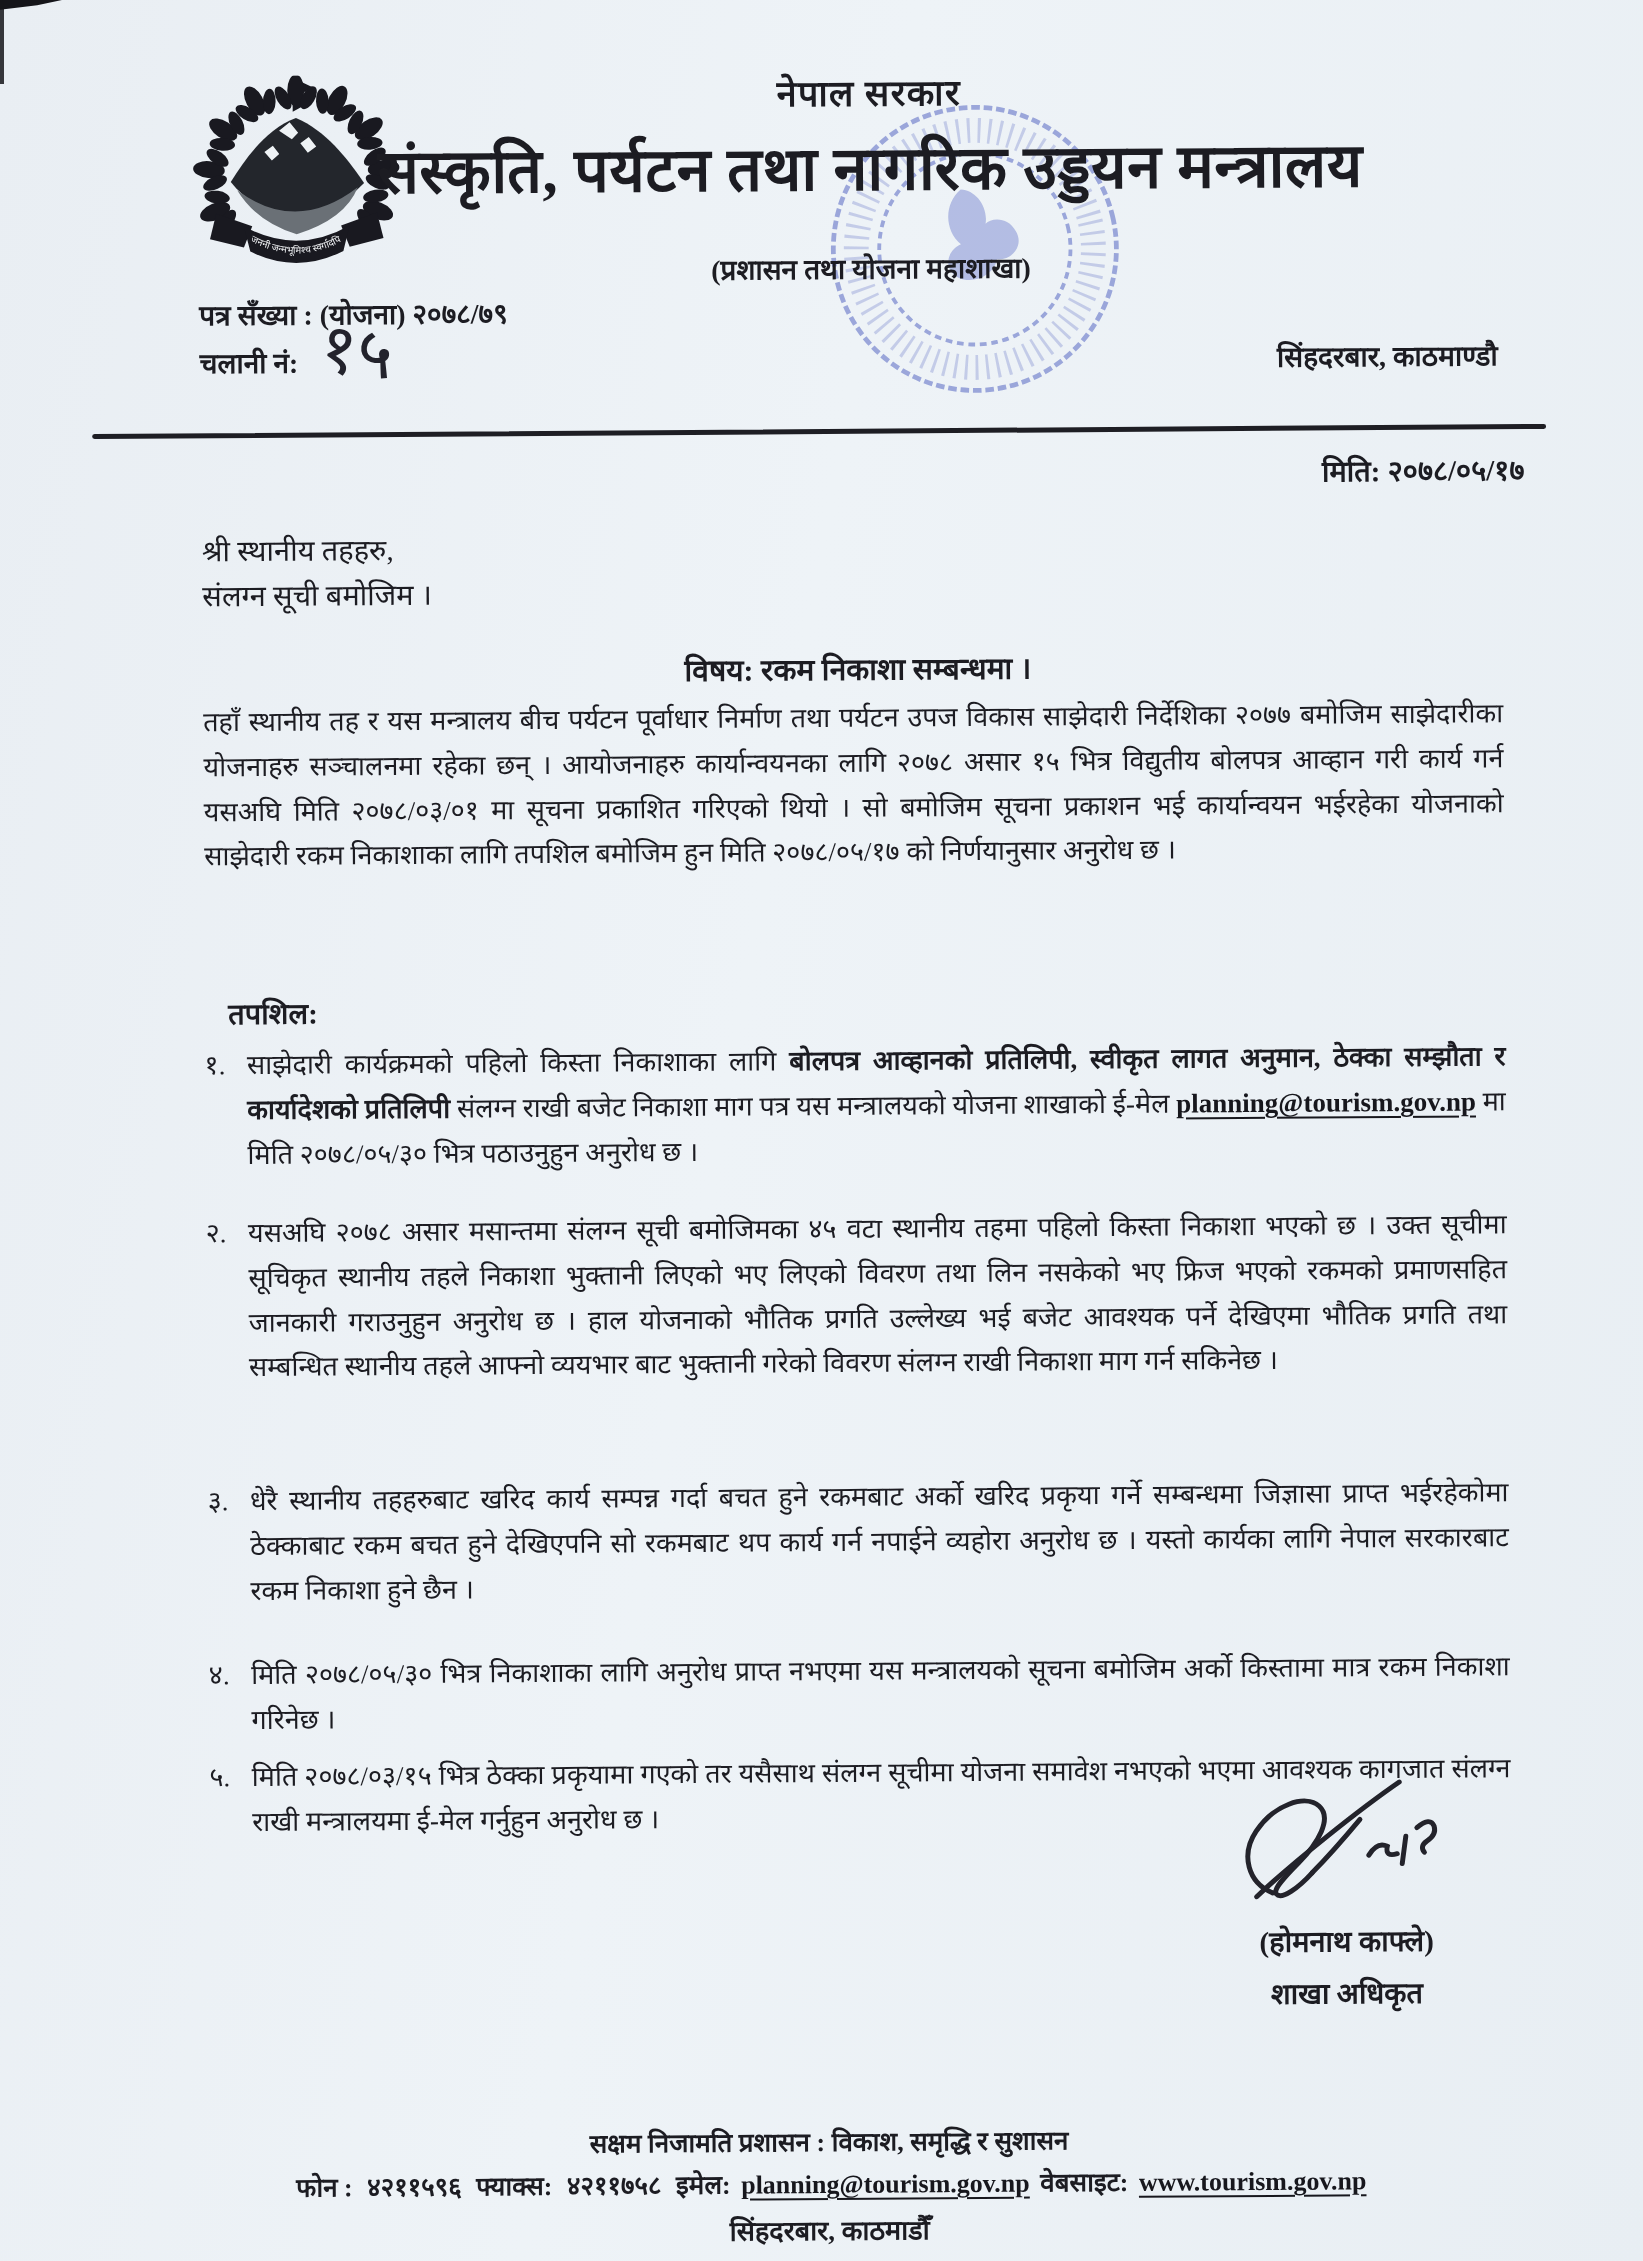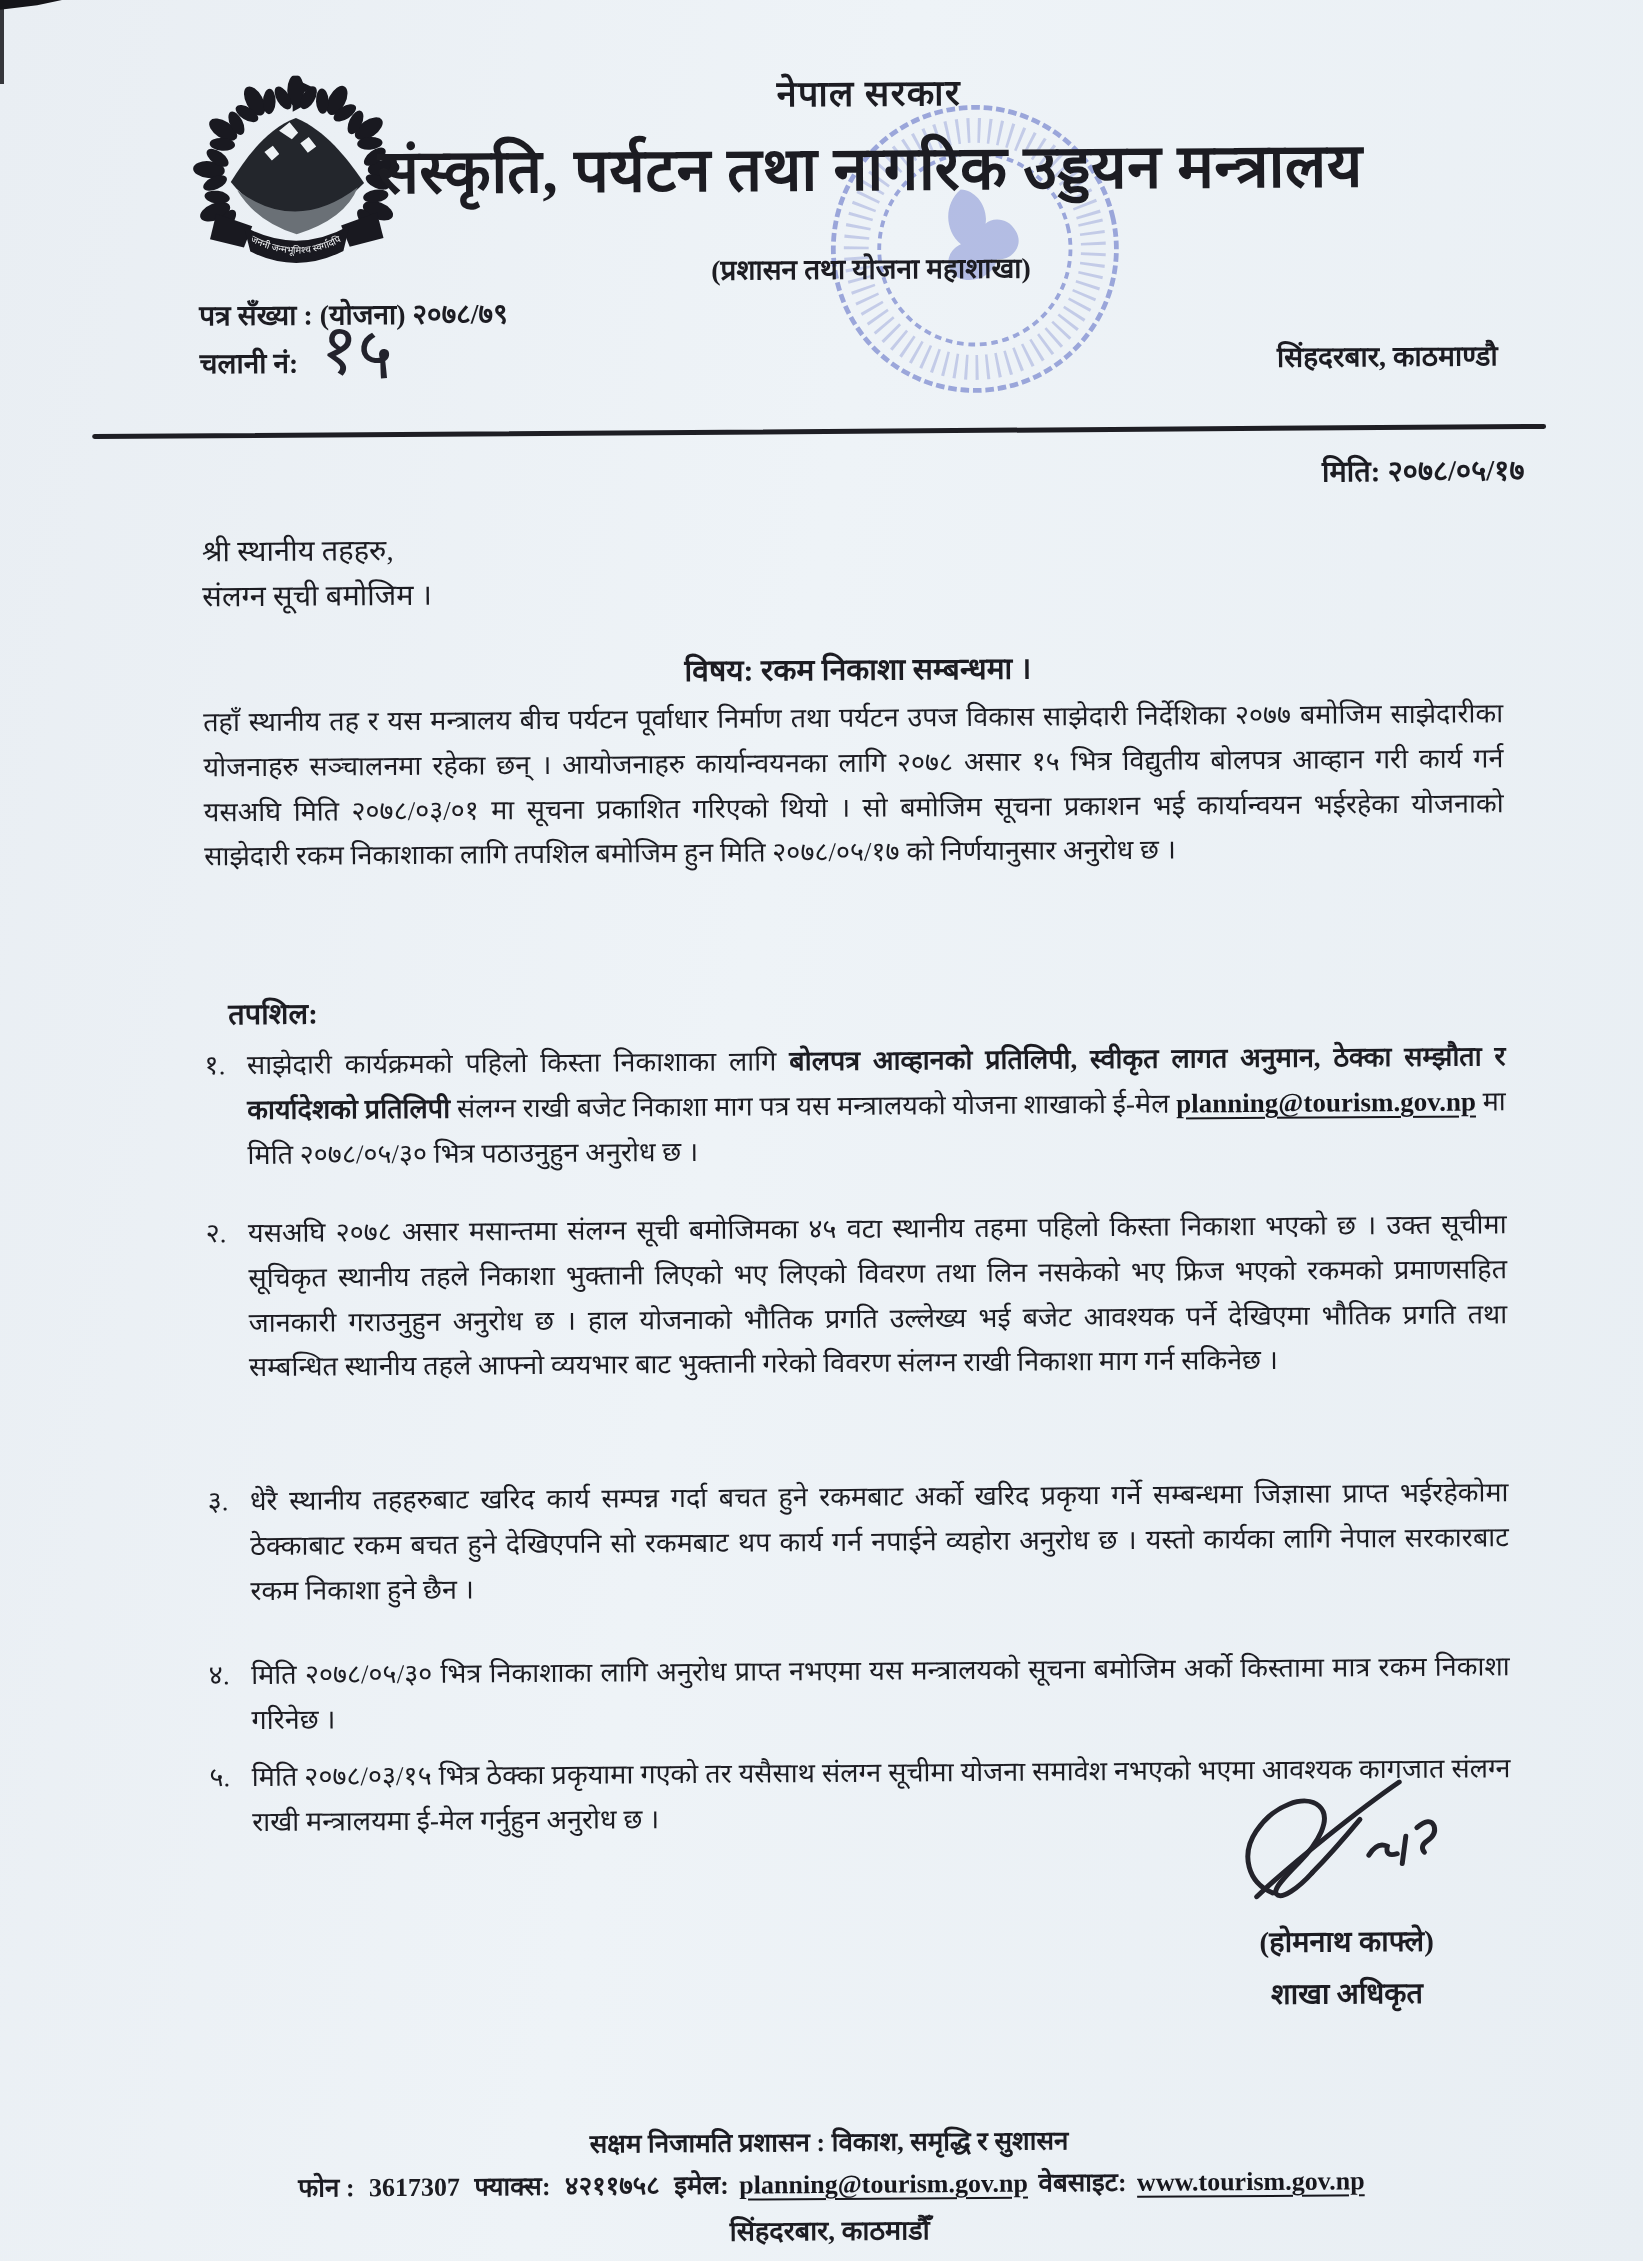--- a/index.html
+++ b/index.html
@@ -152,21 +152,21 @@
           <path d="M330 108 q22 -18 28 -2 q4 14 -12 24 q-12 8 -4 18"></path>
         </g>
       </svg>
       <div class="sig-name">(होमनाथ काफ्ले)</div>
       <div class="sig-title">शाखा अधिकृत</div>
     </div>
 
     <div class="abs footer f-slogan">सक्षम निजामति प्रशासन : विकाश, समृद्धि र सुशासन</div>
     <div class="abs footer f-contact">
       <span>फोन :</span>
-      <span>3617307</span>
+      <span>४२११५९६</span>
       <span>फ्याक्स:</span>
       <span>४२११७५८</span>
       <span>इमेल:</span>
       <a href="#" class="latin doc-link">planning@tourism.gov.np</a>
       <span>वेबसाइट:</span>
       <a href="#" class="latin doc-link">www.tourism.gov.np</a>
     </div>
     <div class="abs footer f-addr">सिंहदरबार, काठमाडौँ</div>
 
   </div>

